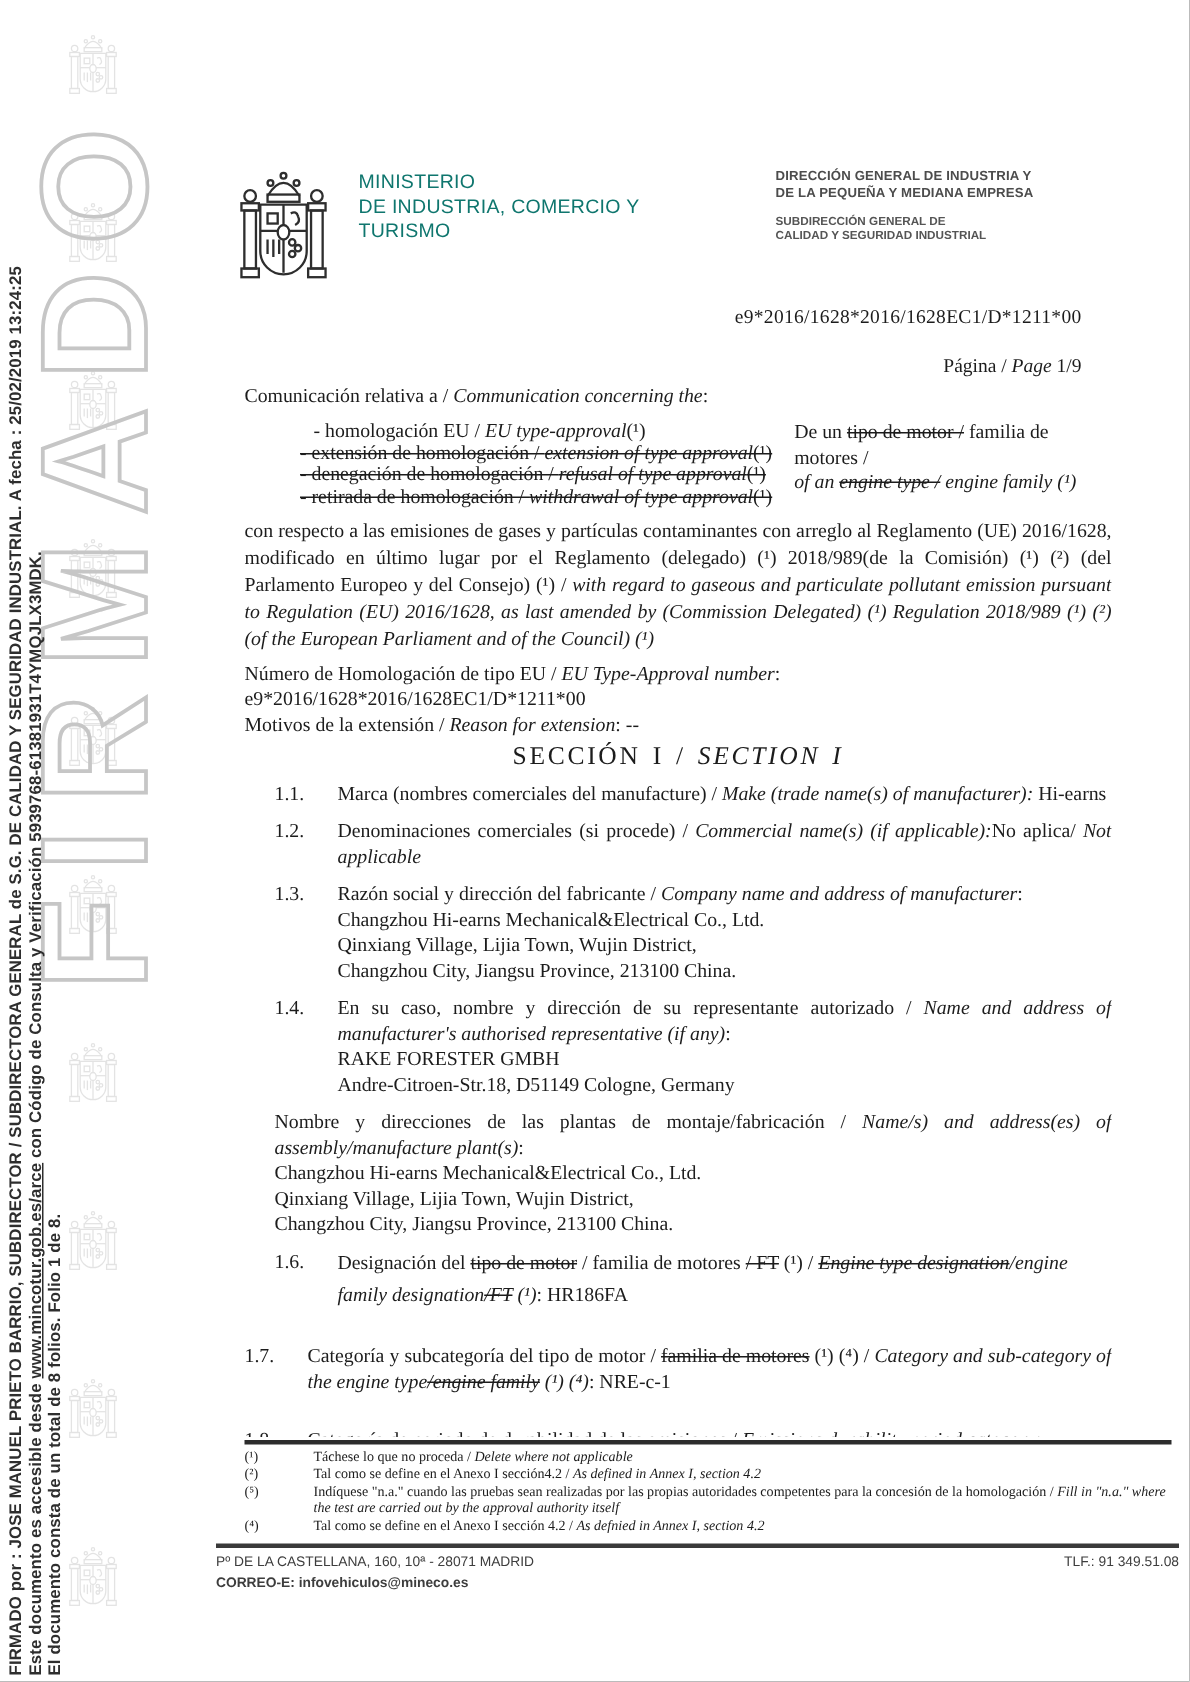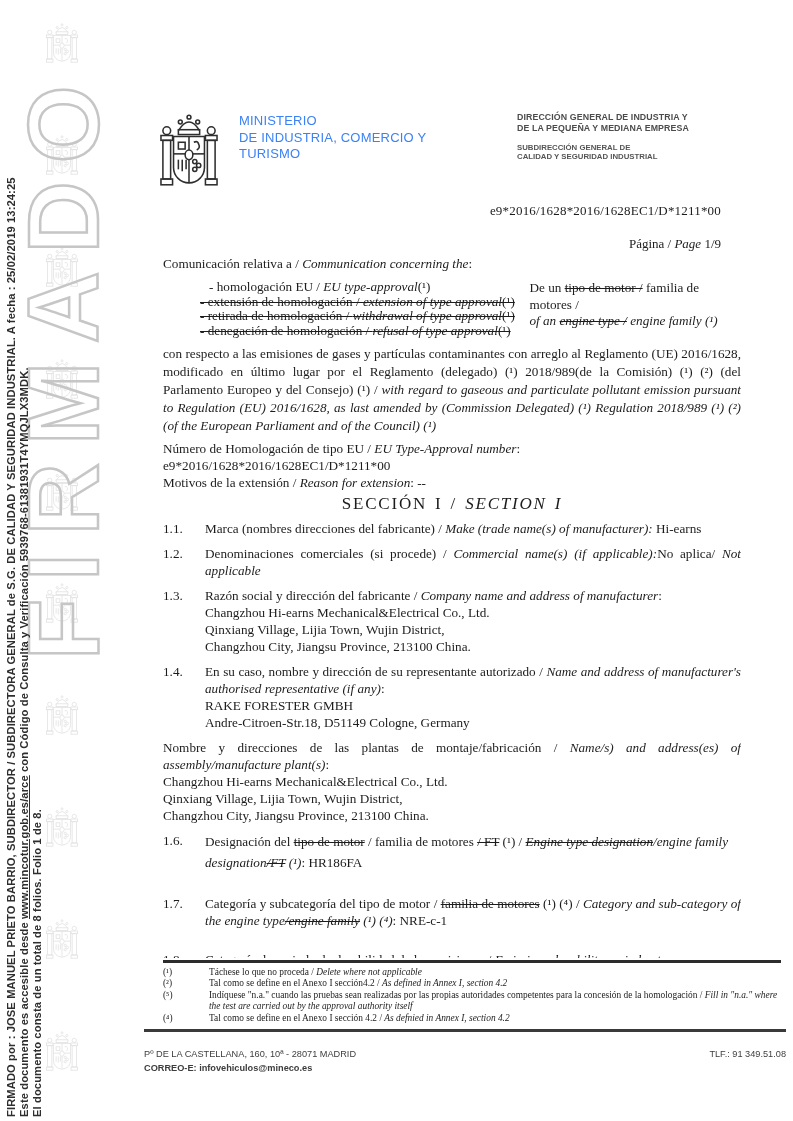--- a/index.html
+++ b/index.html
@@ -15,56 +15,56 @@
           color:transparent;-webkit-text-stroke:2.5px #c6c6c6;white-space:nowrap;}
   .sig-lines{position:absolute;left:5px;top:1117px;transform-origin:0 0;transform:rotate(-90deg);
              font-family:"Liberation Sans",sans-serif;font-weight:700;font-size:11.2px;line-height:13px;
              color:#2e2e2e;white-space:nowrap;letter-spacing:0.1px;}
   .ghost-col{position:absolute;left:46px;top:0;width:36px;height:1121px;}
   .ghost{position:absolute;left:0;width:32px;height:46px;opacity:0.13;}
 
   
   .logo{position:absolute;left:160px;top:107px;width:58px;height:86px;}
   .ministry{position:absolute;left:239px;top:113px;font-family:"Liberation Sans",sans-serif;
-            font-size:13px;line-height:16.5px;color:#3b82f6;letter-spacing:0.2px;}
+            font-size:13px;line-height:16.5px;color:#0f766e;letter-spacing:0.2px;}
   .hdr-right{position:absolute;left:517px;top:112px;width:215px;font-family:"Liberation Sans",sans-serif;color:#4c4c4c;}
   .dg{font-size:8.8px;line-height:10.8px;font-weight:700;letter-spacing:0.1px;}
   .subdg{margin-top:9px;font-size:7.8px;line-height:9.6px;font-weight:700;color:#555;}
   .approval-no{position:absolute;right:72px;top:203px;font-size:13px;letter-spacing:0.2px;}
   .page-label{position:absolute;right:72px;top:236px;font-size:13px;}
 
   
   .content{position:absolute;left:163px;top:255px;width:578px;height:703px;overflow:hidden;
            font-size:13.2px;line-height:17px;}
   .lead{margin:0;}
   .opt-row{display:flex;margin-top:8px;margin-left:37px;}
   .options{width:352px;line-height:14.6px;}
   .opt-first{padding-left:9px;}
   .right-col{width:226px;line-height:16.5px;}
   .reg-par{margin-top:7px;text-align:justify;line-height:17.8px;}
   .appr-line{margin-top:6px;}
   .sec-title{margin-top:4px;text-align:center;font-size:17px;letter-spacing:1.8px;word-spacing:2px;}
   .item{display:flex;margin-top:22px;}
-  .item.mt8{margin-top:8px;}
+  .item.mt8{margin-top:8px;margin-left:20px;}
   .item-num{width:42px;flex-shrink:0;}
   .item-body{flex:1;}
   .just{text-align:justify;}
   .lh-wide{line-height:20.5px;}
 
   
   .footnotes{position:absolute;left:163px;top:960px;width:618px;border-top:3px solid #2c2c2c;
              padding-top:4px;font-size:9.4px;line-height:11.4px;}
   .fn-row{display:flex;}
   .fn-marker{width:46px;flex-shrink:0;}
   .fn-text{flex:1;}
 
   
   .footer{position:absolute;left:144px;top:1029px;width:642px;border-top:3px solid #3a3a3a;
           padding-top:4px;font-family:"Liberation Sans",sans-serif;font-size:9.2px;color:#3d3d3d;}
-  .footer-row{display:flex;justify-content:space-between;margin-top:13px;}
+  .footer-row{display:flex;justify-content:space-between;}
   .footer-email{margin-top:4px;font-weight:bold;}
 </style>
 </head>
 <body>
 
 <div class="page">
 
   <svg width="0" height="0" style="position:absolute">
     <defs>
       <g id="crest" stroke="#2e2e2e" stroke-width="1.6" fill="none">
@@ -166,40 +166,40 @@
   <div class="page-label"><span>Página / </span><span class="it">Page</span><span> 1/9</span></div>
 
   <div class="content">
 
     <div class="lead"><span>Comunicación relativa a / </span><span class="it">Communication concerning the</span><span>:</span></div>
 
     <div class="opt-row">
       <div class="options">
         <div class="opt-first"><span>- homologación EU / </span><span class="it">EU type-approval</span><span>(¹)</span></div>
         <div><span class="st">- extensión de homologación / </span><span class="it st">extension of type approval</span><span class="st">(¹)</span></div>
+        <div><span class="st">- denegación de homologación / </span><span class="it st">refusal of type approval</span><span class="st">(¹)</span></div>
         <div><span class="st">- retirada de homologación / </span><span class="it st">withdrawal of type approval</span><span class="st">(¹)</span></div>
-        <div><span class="st">- denegación de homologación / </span><span class="it st">refusal of type approval</span><span class="st">(¹)</span></div>
       </div>
       <div class="right-col">
         <div><span>De un </span><span class="st">tipo de motor /</span><span> familia de motores /</span></div>
         <div><span class="it">of an </span><span class="it st">engine type /</span><span class="it"> engine family (¹)</span></div>
       </div>
     </div>
 
     <div class="reg-par"><span>con respecto a las emisiones de gases y partículas contaminantes con arreglo al Reglamento (UE) 2016/1628, modificado en último lugar por el Reglamento (delegado) (¹) 2018/989(de la Comisión) (¹) (²) (del Parlamento Europeo y del Consejo) (¹) / </span><span class="it">with regard to gaseous and particulate pollutant emission pursuant to Regulation (EU) 2016/1628, as last amended by (Commission Delegated) (¹) Regulation 2018/989 (¹) (²) (of the European Parliament and of the Council) (¹)</span></div>
 
     <div class="appr-line"><span>Número de Homologación de tipo EU / </span><span class="it">EU Type-Approval number</span><span>: e9*2016/1628*2016/1628EC1/D*1211*00</span></div>
     <div><span>Motivos de la extensión / </span><span class="it">Reason for extension</span><span>: --</span></div>
 
     <div class="sec-title"><span>SECCIÓN I / </span><span class="it">SECTION I</span></div>
 
     <div class="item mt8">
       <div class="item-num">1.1.</div>
       <div class="item-body">
-          <div><span>Marca (nombres direcciones del fabricante) / </span><span class="it">Make (trade name(s) of manufacturer):</span><span> Hi-earns</span></div>
+          <div><span>Marca (nombres comerciales del manufacture) / </span><span class="it">Make (trade name(s) of manufacturer):</span><span> Hi-earns</span></div>
         </div>
     </div>
 
     <div class="item mt8">
       <div class="item-num">1.2.</div>
       <div class="item-body">
           <div class="just"><span>Denominaciones comerciales (si procede) / </span><span class="it">Commercial name(s) (if applicable):</span><span>No aplica/ </span><span class="it">Not applicable</span></div>
         </div>
     </div>
 

